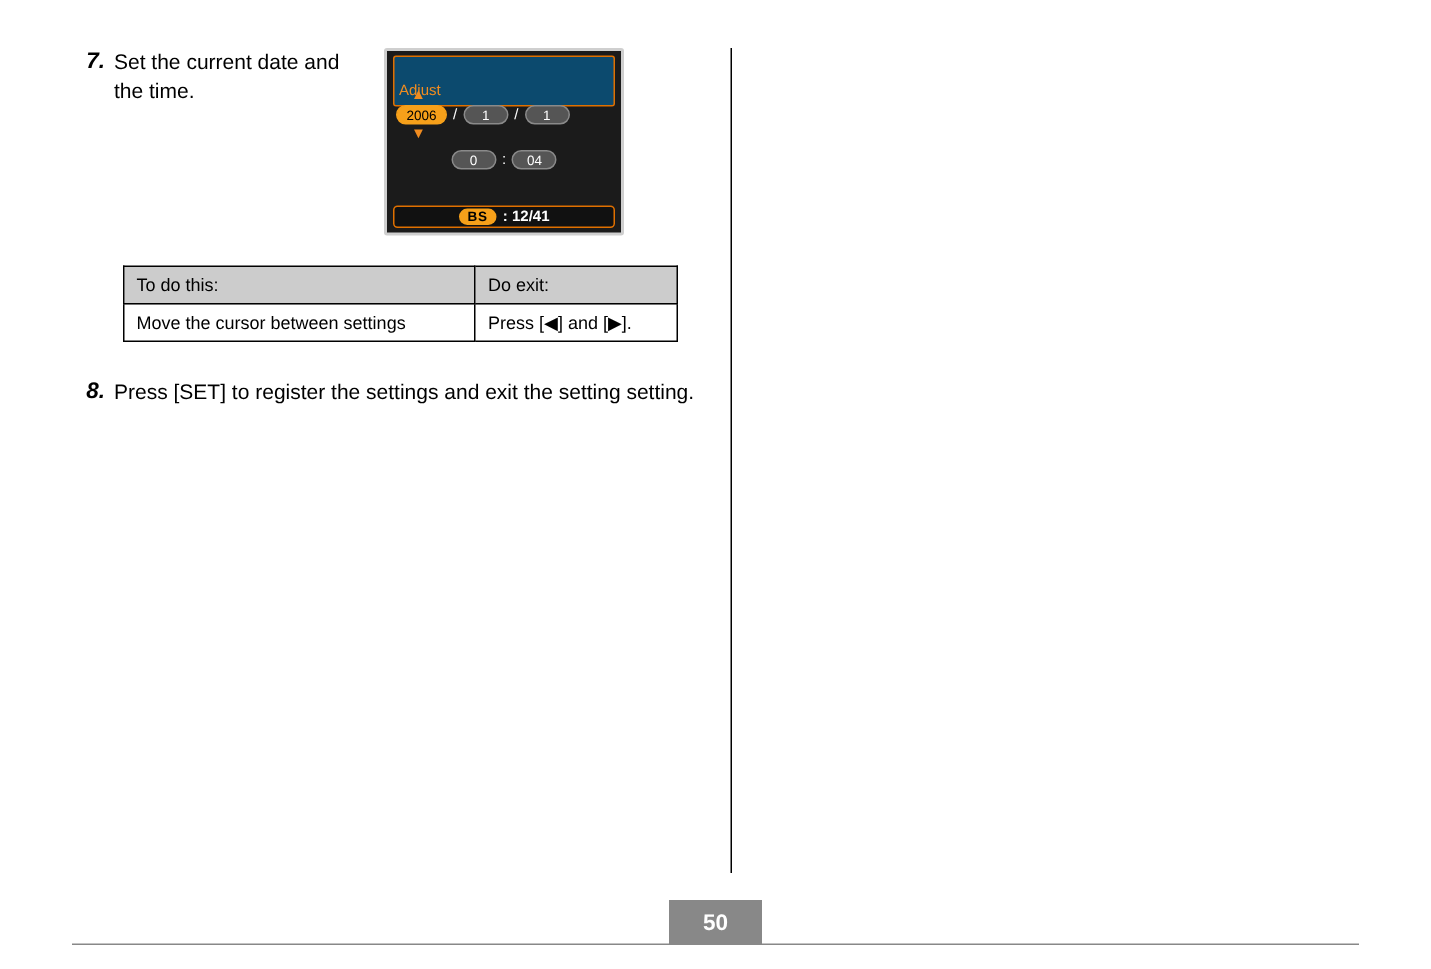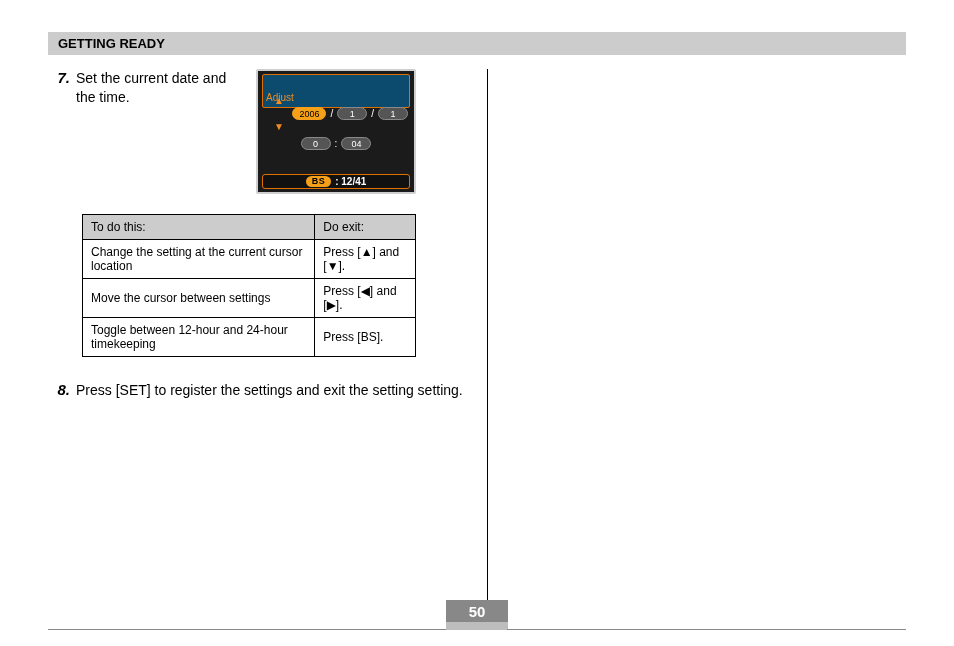--- a/index.html
+++ b/index.html
@@ -98,21 +98,21 @@
   }
   .lcd-chev.up { top: 24px; }
   .lcd-chev.down { top: 50px; }
 
   .date-row {
     position: absolute;
     top: 36px; left: 6px; right: 6px;
     display: flex;
     align-items: center;
     gap: 4px;
-    justify-content: flex-end;
+    justify-content: flex-start;
   }
   .time-row {
     position: absolute;
     top: 66px; left: 0; right: 0;
     display: flex;
     align-items: center;
     gap: 4px;
     justify-content: center;
   }
   .pill {
@@ -156,21 +156,21 @@
     padding: 0 6px;
     height: 11px;
     line-height: 11px;
     font-size: 9px;
     letter-spacing: 0.5px;
   }
 
   
   table.instr {
     border-collapse: collapse;
-    width: 334px;
+    width: 370px;
     margin: 20px 0 24px 34px;
     font-size: 12px;
   }
   table.instr th, table.instr td {
     border: 1px solid #000;
     padding: 5px 8px;
     text-align: left;
     vertical-align: middle;
   }
   table.instr th {
@@ -186,21 +186,20 @@
     bottom: 16px;
     display: flex;
     align-items: flex-end;
     height: 30px;
   }
   .foot-line-outer { flex: 1; height: 1px; background: #888; }
   .pg-block {
     width: 62px;
     height: 30px;
     display: flex;
-    flex-direction: column;
     align-items: stretch;
     margin: 0 -1px;
   }
   .pg-top {
     flex: 1;
     background: #888;
     color: #fff;
     font-weight: bold;
     font-size: 15px;
     display: flex;
@@ -210,21 +209,20 @@
   .pg-bottom {
     height: 8px;
     background: #bdbdbd;
   }
 </style>
 </head>
 <body>
 
 <div class="page">
 
-  <div class="header-bar">GETTING READY</div>
 
   <div class="columns">
     <div class="col-left">
 
       <div class="step-row">
         <div class="step-num">7.</div>
         <div class="step7-wrap">
           <div class="step-body step7-text">Set the current date and the time.</div>
 
           <div class="lcd">
@@ -253,30 +251,22 @@
 
       <table class="instr">
         <thead>
           <tr>
             <th>To do this:</th>
             <th>Do exit:</th>
           </tr>
         </thead>
         <tbody>
           <tr>
-            <td>Change the setting at the current cursor location</td>
-            <td class="kbtn">Press [▲] and [▼].</td>
-          </tr>
-          <tr>
             <td>Move the cursor between settings</td>
             <td class="kbtn">Press [◀] and [▶].</td>
-          </tr>
-          <tr>
-            <td>Toggle between 12-hour and 24-hour timekeeping</td>
-            <td class="kbtn">Press [BS].</td>
           </tr>
         </tbody>
       </table>
 
       <div class="step-row">
         <div class="step-num">8.</div>
         <div class="step-body">Press [SET] to register the settings and exit the setting setting.</div>
       </div>
 
     </div>

